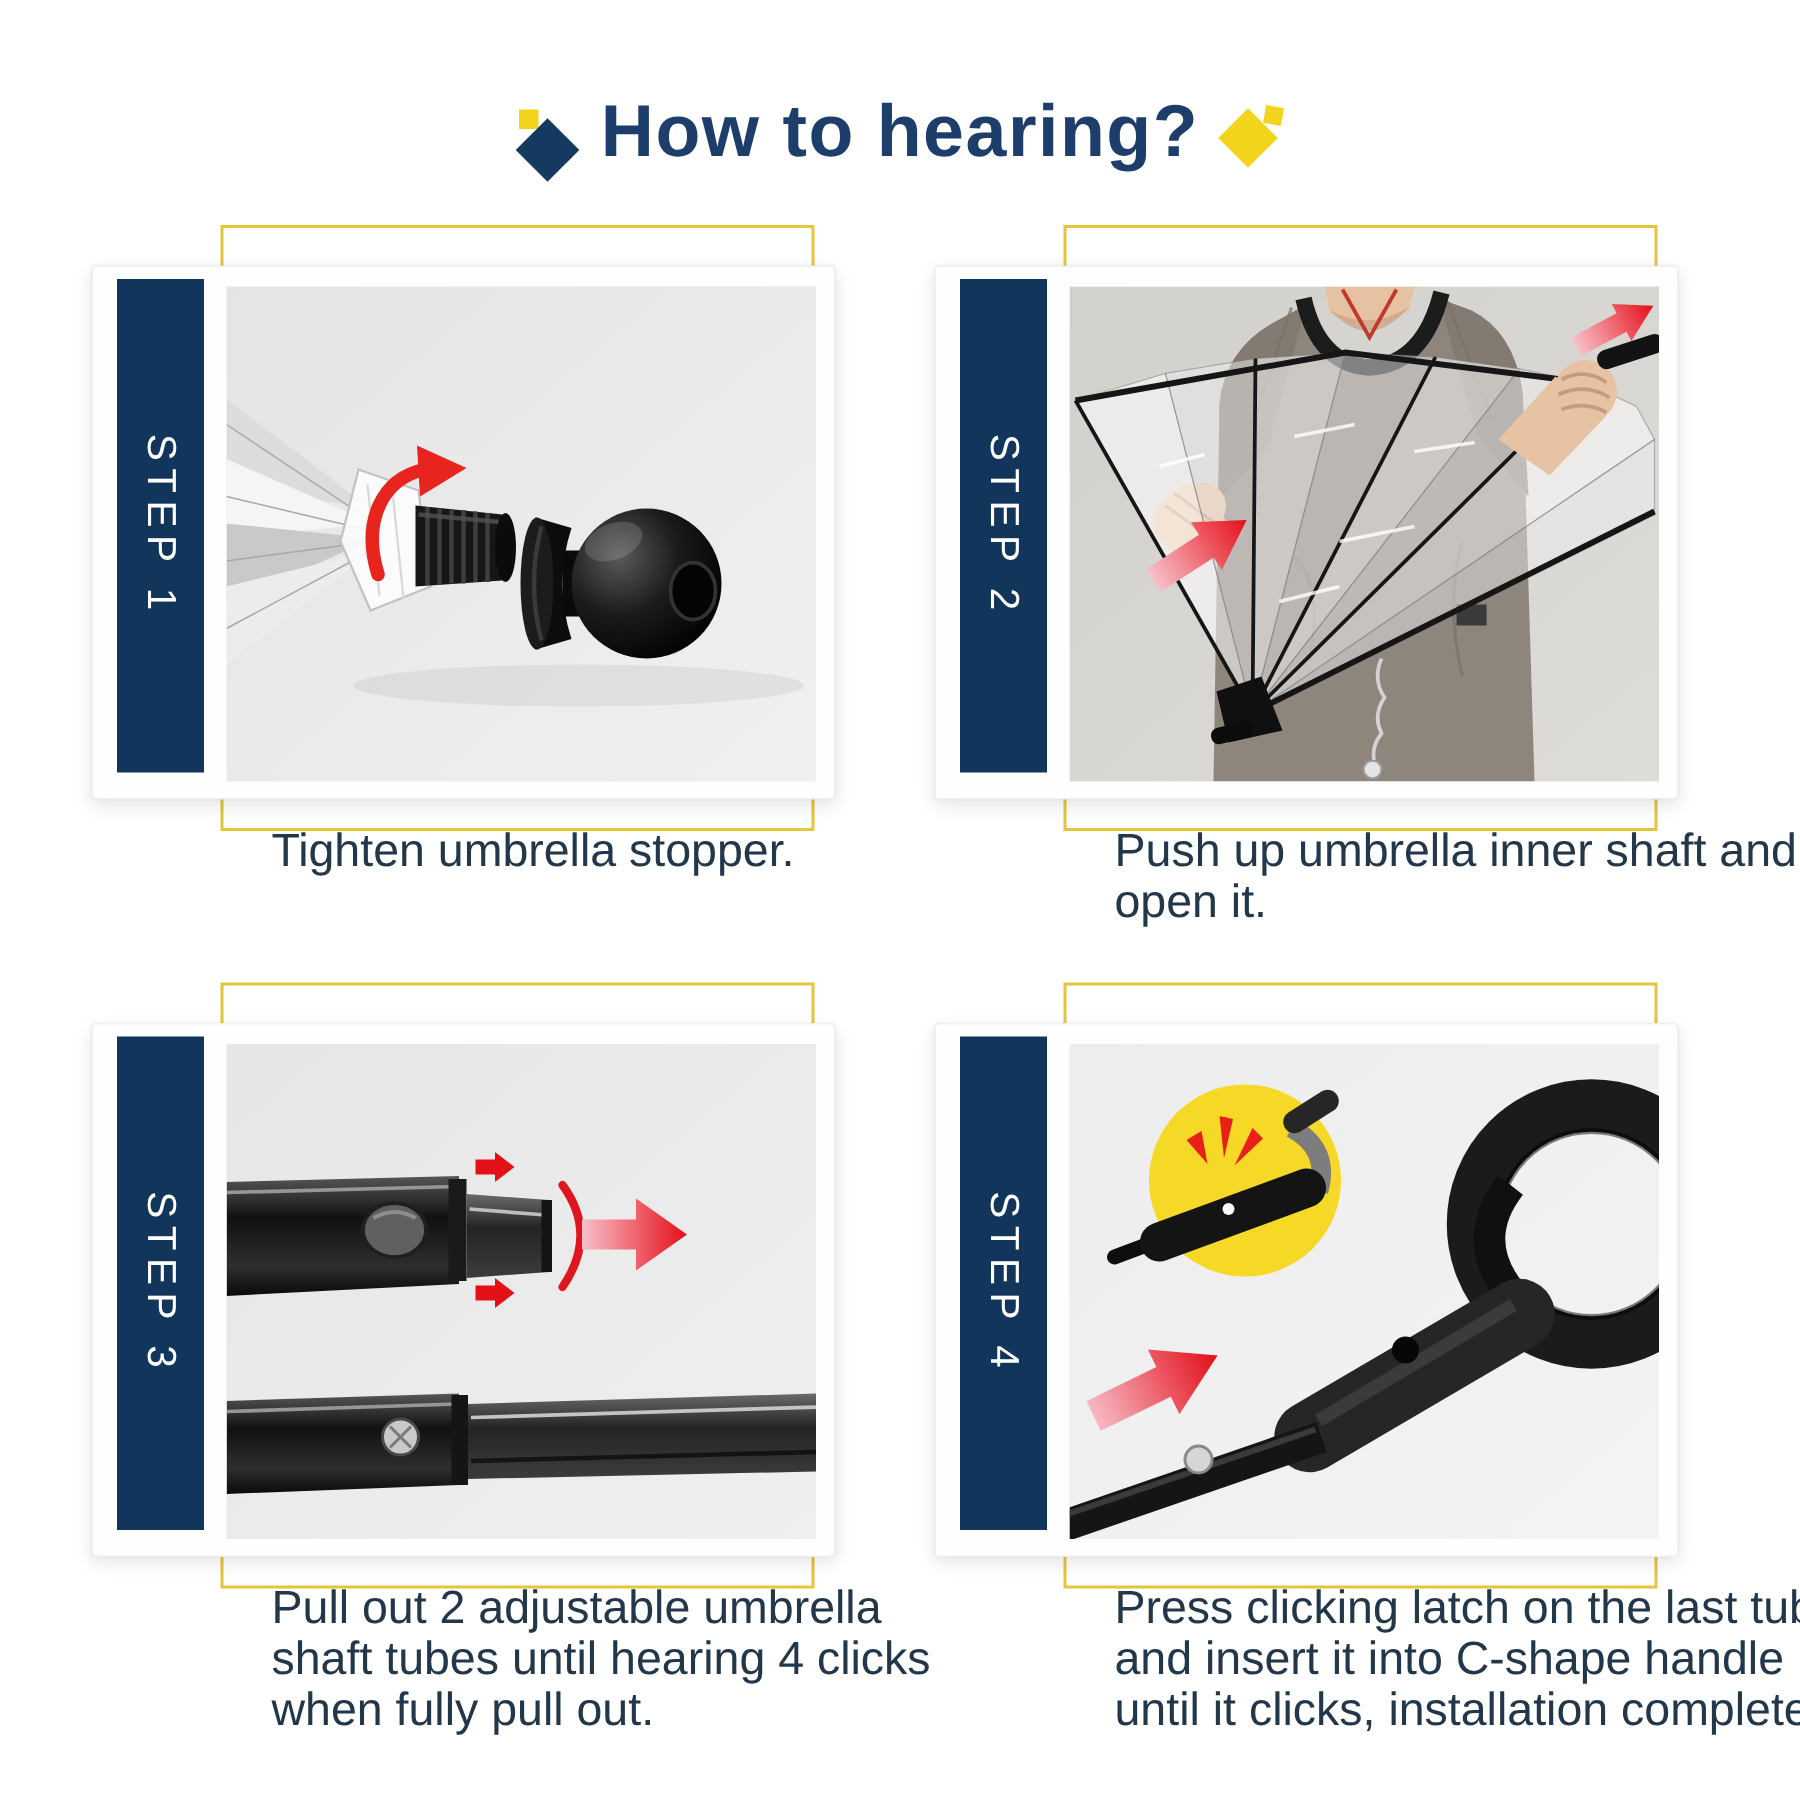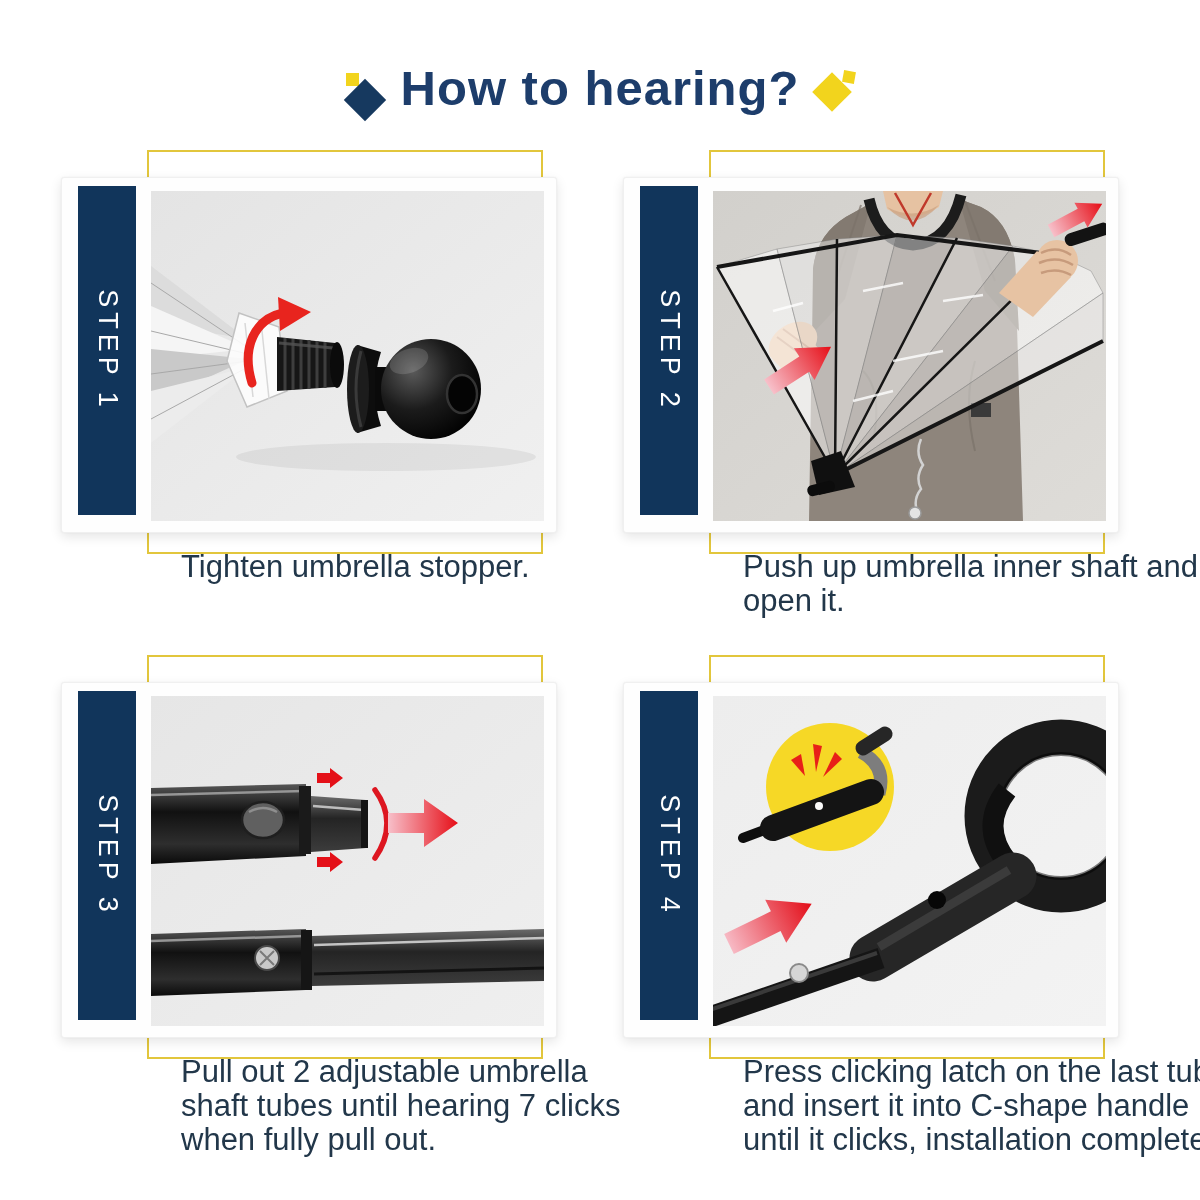--- a/index.html
+++ b/index.html
@@ -250,21 +250,21 @@
           <path d="M109,255 L123,269 M123,255 L109,269" stroke="#7a7a7a" stroke-width="2"></path>
           <rect x="150" y="234" width="11" height="60" fill="#151515"></rect>
           <polygon points="161,240 393,233 393,285 161,290" fill="url(#inner3)"></polygon>
           <path d="M163,249 L393,242" stroke="#c4c4c4" stroke-width="2.5"></path>
           <path d="M163,278 L393,272" stroke="#000000" stroke-width="3" opacity="0.6"></path>
         </g>
       </svg>
     </div>
   </div>
   <div class="caption">Pull out 2 adjustable umbrella
-shaft tubes until hearing 7 clicks
+shaft tubes until hearing 4 clicks
 when fully pull out.</div>
 </div>
 
 <div class="cell" id="cell4">
   <div class="frame"></div>
   <div class="card">
     <div class="stepbar">
       <span>STEP 4</span>
     </div>
     <div class="photo">

